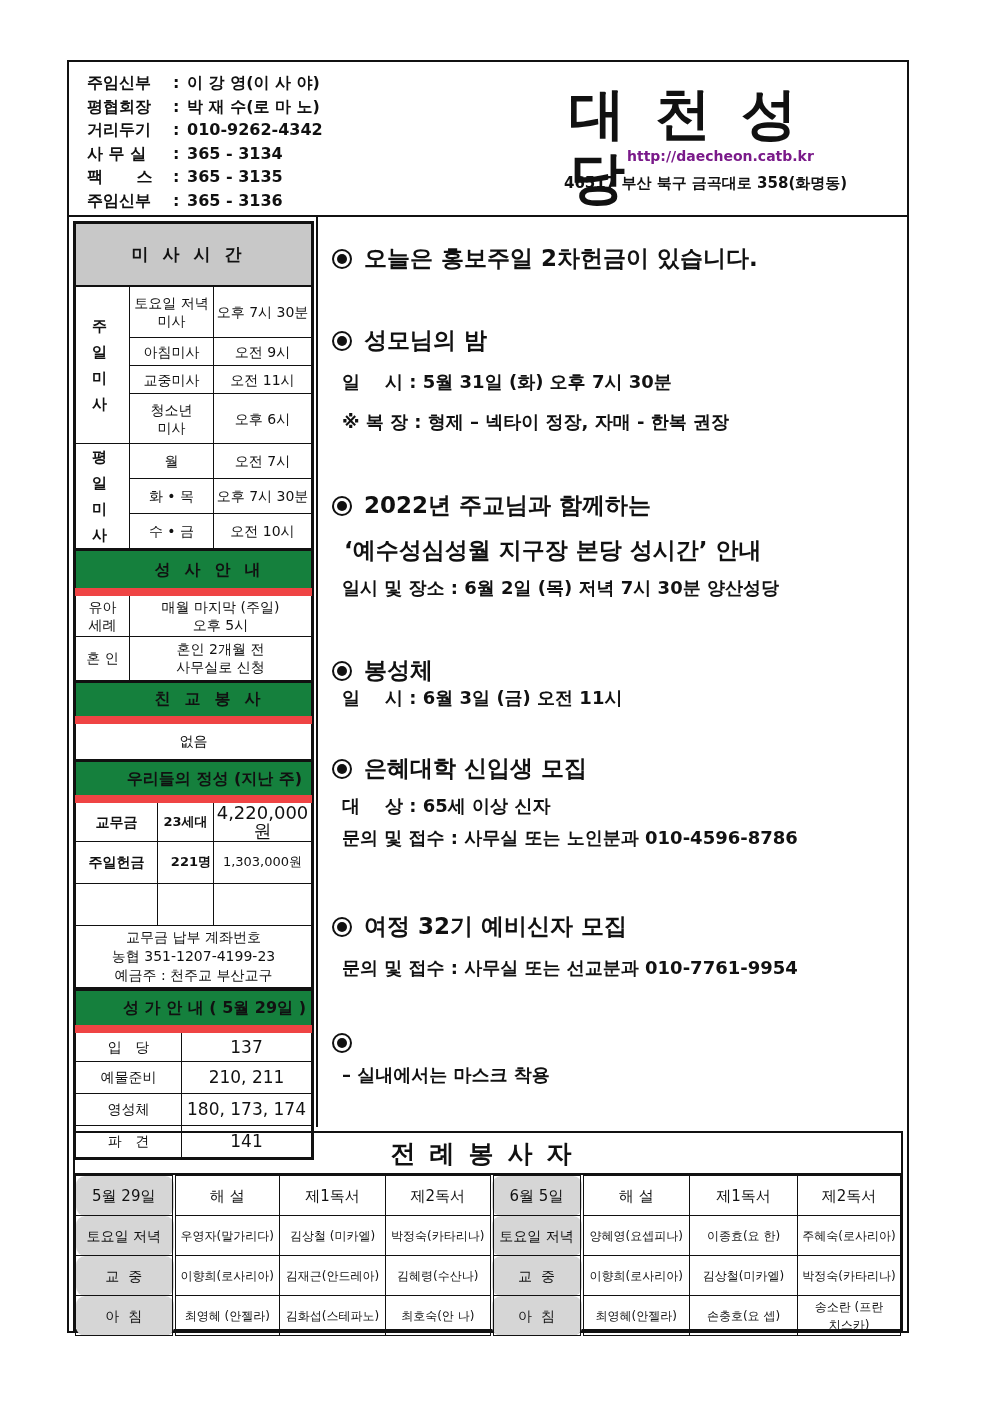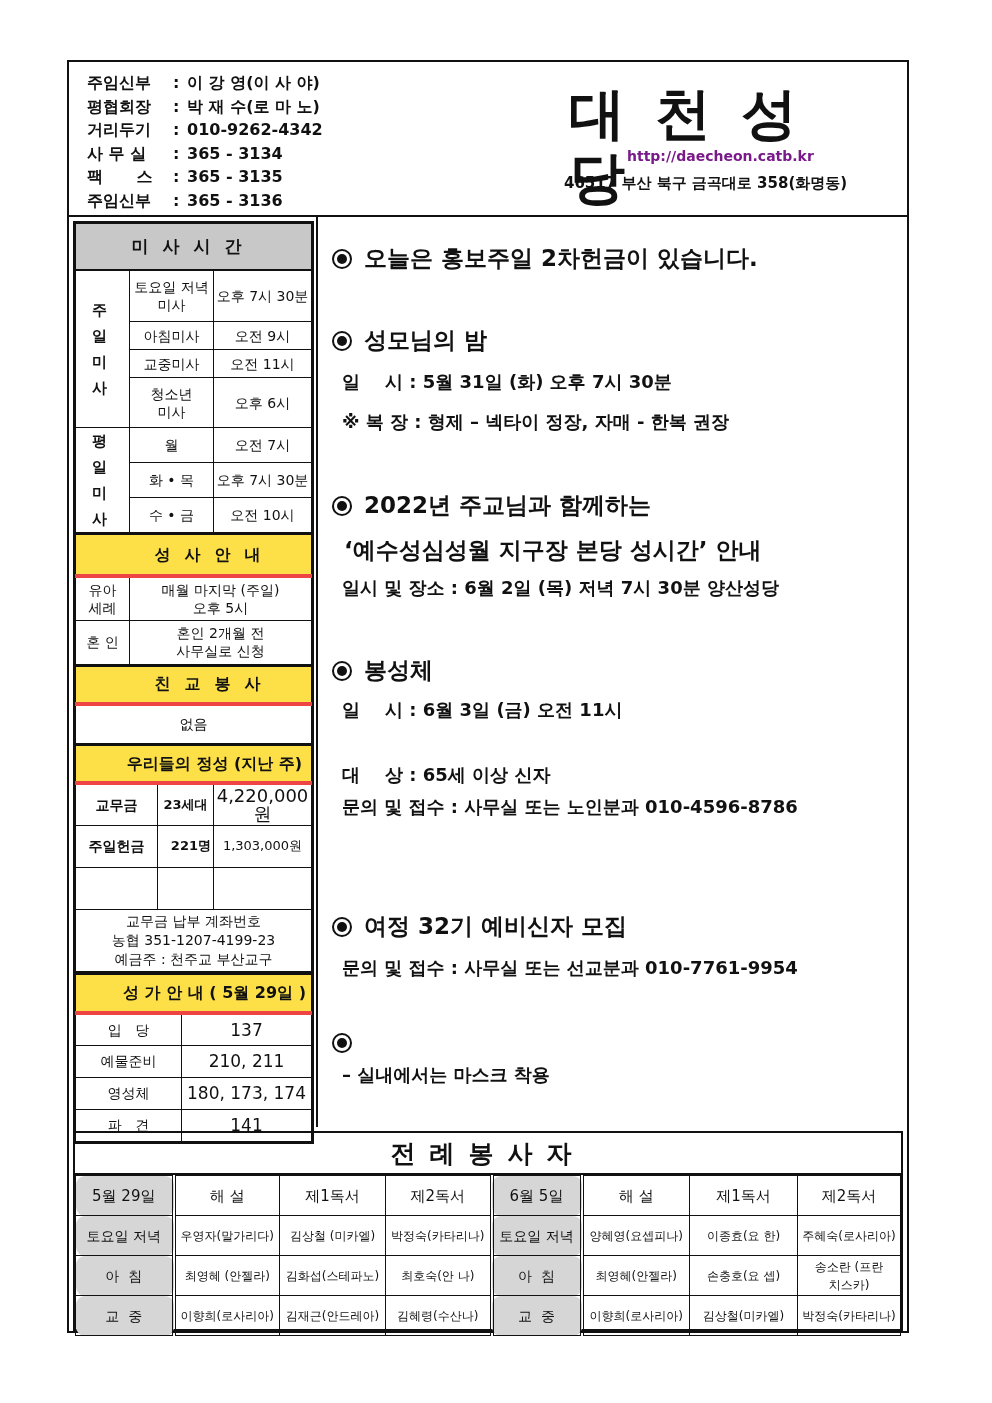--- a/index.html
+++ b/index.html
@@ -18,22 +18,22 @@
   .logo-caption { position: absolute; left: 0; top: 96px; width: 104px; text-align: center; font-size: 15px; font-weight: bold; }
   .title { position: absolute; left: 500px; top: 20px; width: 330px; font-size: 56px; font-weight: 900; letter-spacing: 30px; text-align: left; line-height: 64px; }
   .url { position: absolute; left: 558px; top: 86px; font-size: 14px; font-weight: bold; color: #7a1a8a; }
   .address { position: absolute; left: 495px; top: 112px; font-size: 15px; font-weight: bold; white-space: nowrap; }
 
   
   .left { position: absolute; left: 0; top: 155px; width: 249px; height: 910px; border-right: 2px solid #111; }
   .lbox { position: absolute; left: 4px; top: 4px; width: 241px; border: 2px solid #111; }
   table { border-collapse: collapse; width: 100%; }
   td { border: 1px solid #111; text-align: center; vertical-align: middle; font-size: 14px; font-weight: bold; padding: 0 2px; line-height: 18px; }
-  .gh { background: #c8c8c8; font-size: 17px; font-weight: 900; height: 46px; letter-spacing: 14px; border-bottom: 2px solid #111; }
-  .gh2 { background: #fde047; font-size: 16px; font-weight: 900; height: 38px; border-top: 2px solid #111; border-bottom: 4px solid #ef4444; padding-left: 44px; }
+  .gh { background: #c8c8c8; font-size: 17px; font-weight: 900; height: 62px; letter-spacing: 14px; border-bottom: 2px solid #111; }
+  .gh2 { background: #15803d; font-size: 16px; font-weight: 900; height: 38px; border-top: 2px solid #111; border-bottom: 8px solid #ef4444; padding-left: 44px; }
 
   
   .right { position: absolute; left: 251px; top: 155px; width: 587px; height: 910px; }
   .notice { position: absolute; left: 12px; white-space: nowrap; }
   .notice .h { font-size: 23px; font-weight: 900; display: flex; align-items: center; }
   .notice .bullet { display: inline-block; width: 20px; height: 20px; border: 2px solid #111; border-radius: 50%; position: relative; margin-right: 12px; }
   .notice .bullet::after { content: ""; position: absolute; left: 3px; top: 3px; width: 10px; height: 10px; border-radius: 50%; background: #111; }
   .notice .line { font-size: 18px; font-weight: bold; margin-left: 10px; }
 
   
@@ -255,24 +255,28 @@
         </div>
       <div class="h" style="margin-left:12px;margin-top:14px">‘예수성심성월 지구장 본당 성시간’ 안내</div>
       <div class="line" style="margin-top:10px">일시 및 장소 : 6월 2일 (목) 저녁 7시 30분 양산성당</div>
     </div>
 
     <div class="notice" style="top:438px">
       <div class="h">
           <span class="bullet"></span>
           <span>봉성체</span>
         </div>
-      <div class="line" style="margin-top:12px;white-space:pre">일    시 : 6월 3일 (금) 오전 11시</div>
+      <div class="line" style="margin-top:0;white-space:pre">일    시 : 6월 3일 (금) 오전 11시</div>
     </div>
 
     <div class="notice" style="top:536px">
+      <div class="h">
+          <span class="bullet"></span>
+          <span>은혜대학 신입생 모집</span>
+        </div>
       <div class="line" style="margin-top:10px;white-space:pre">대    상 : 65세 이상 신자</div>
       <div class="line" style="margin-top:8px">문의 및 접수 : 사무실 또는 노인분과 010-4596-8786</div>
     </div>
 
     <div class="notice" style="top:694px">
       <div class="h">
           <span class="bullet"></span>
           <span>여정 32기 예비신자 모집</span>
         </div>
       <div class="line" style="margin-top:14px">문의 및 접수 : 사무실 또는 선교분과 010-7761-9954</div>
@@ -314,35 +318,35 @@
         <td class="grey dbl">토요일 저녁</td>
         <td>우영자(말가리다)</td>
         <td>김상철 (미카엘)</td>
         <td>박정숙(카타리나)</td>
         <td class="grey dbl midsep">토요일 저녁</td>
         <td>양혜영(요셉피나)</td>
         <td>이종효(요 한)</td>
         <td>주혜숙(로사리아)</td>
       </tr>
       <tr>
+        <td class="grey dbl" style="white-space:pre">교  중</td>
+        <td>이향희(로사리아)</td>
+        <td>김재근(안드레아)</td>
+        <td>김혜령(수산나)</td>
+        <td class="grey dbl midsep" style="white-space:pre">교  중</td>
+        <td>이향희(로사리아)</td>
+        <td>김상철(미카엘)</td>
+        <td>박정숙(카타리나)</td>
+      </tr>
+      <tr>
         <td class="grey dbl" style="white-space:pre">아  침</td>
         <td>최영혜 (안젤라)</td>
         <td>김화섭(스테파노)</td>
         <td>최호숙(안 나)</td>
         <td class="grey dbl midsep" style="white-space:pre">아  침</td>
         <td>최영혜(안젤라)</td>
         <td>손충호(요 셉)</td>
         <td style="padding:0 16px">송소란 (프란치스카)</td>
       </tr>
-      <tr>
-        <td class="grey dbl" style="white-space:pre">교  중</td>
-        <td>이향희(로사리아)</td>
-        <td>김재근(안드레아)</td>
-        <td>김혜령(수산나)</td>
-        <td class="grey dbl midsep" style="white-space:pre">교  중</td>
-        <td>이향희(로사리아)</td>
-        <td>김상철(미카엘)</td>
-        <td>박정숙(카타리나)</td>
-      </tr>
     </tbody>
       </table>
   </div>
 </div>
 
 </body></html>

